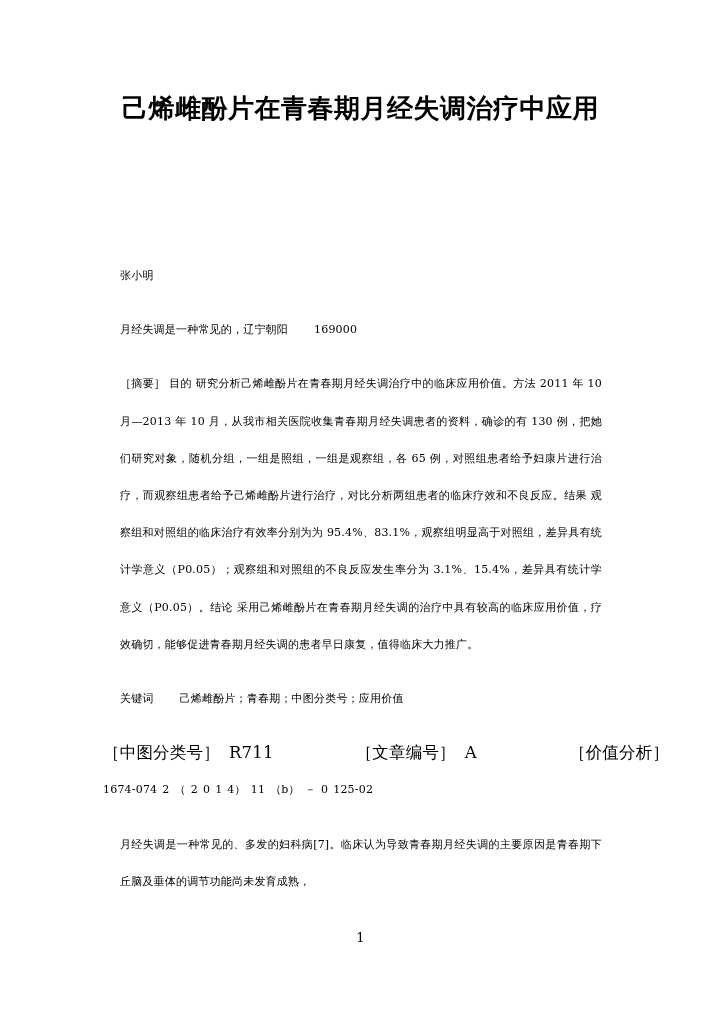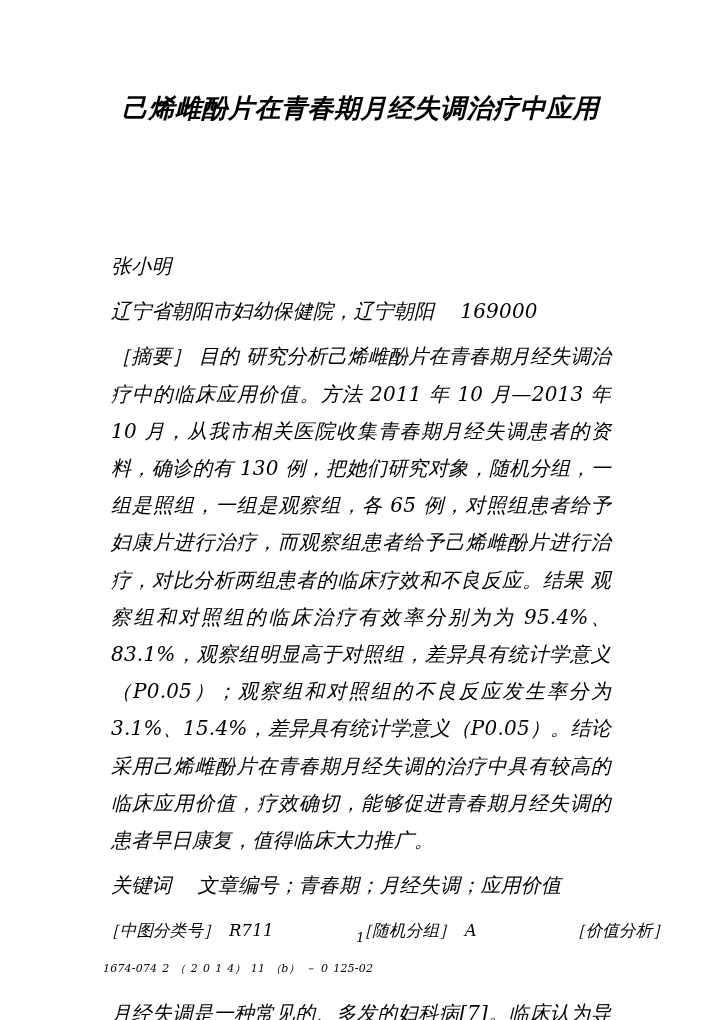--- a/index.html
+++ b/index.html
@@ -17,21 +17,20 @@
     -webkit-font-smoothing: antialiased;
   }
 
   .page {
     position: absolute;
     left: 0;
     top: 0;
     width: 721px;
     height: 1020px;
     box-sizing: border-box;
-    font-style: italic;
   }
 
   
   .doc-title {
     position: absolute;
     left: 103px;
     top: 86px;
     width: 515px;
     text-align: center;
     font-size: 26px;
@@ -47,25 +46,25 @@
 
   
   .content {
     position: absolute;
     left: 103px;
     top: 240px;
     width: 516px;
   }
 
   .para {
-    font-size: 20px;
+    font-size: 11px;
     line-height: 37.2px;
     text-align: justify;
     text-justify: inter-ideograph;
-    margin: 8px;
+    margin: 17px;
     letter-spacing: 0.2px;
   }
 
   .para.nojust {
     text-align: left;
   }
 
   .author-line {
     margin-bottom: 0;
   }
@@ -115,27 +114,27 @@
 <div class="page">
 
   <div class="doc-title">
     <span class="title-line">己烯雌酚片在青春期月经失调治疗中应用</span>
   </div>
 
   <div class="content">
 
     <p class="para nojust author-line">张小明</p>
 
-    <p class="para nojust"><span>辽宁省朝阳市妇幼保健院，辽宁朝阳</span><span class="gap-wide"></span><span>169000</span></p>
+    <p class="para nojust"><span>月经失调是一种常见的，辽宁朝阳</span><span class="gap-wide"></span><span>169000</span></p>
 
     <p class="para">［摘要］ 目的 研究分析己烯雌酚片在青春期月经失调治疗中的临床应用价值。方法 2011 年 10 月—2013 年 10 月，从我市相关医院收集青春期月经失调患者的资料，确诊的有 130 例，把她们研究对象，随机分组，一组是照组，一组是观察组，各 65 例，对照组患者给予妇康片进行治疗，而观察组患者给予己烯雌酚片进行治疗，对比分析两组患者的临床疗效和不良反应。结果 观察组和对照组的临床治疗有效率分别为为 95.4%、83.1%，观察组明显高于对照组，差异具有统计学意义（P0.05）；观察组和对照组的不良反应发生率分为 3.1%、15.4%，差异具有统计学意义（P0.05）。结论 采用己烯雌酚片在青春期月经失调的治疗中具有较高的临床应用价值，疗效确切，能够促进青春期月经失调的患者早日康复，值得临床大力推广。</p>
 
-    <p class="para nojust"><span>关键词</span><span class="gap-wide"></span><span>文章编号；青春期；月经失调；应用价值</span></p>
+    <p class="para nojust"><span>关键词</span><span class="gap-wide"></span><span>己烯雌酚片；青春期；中图分类号；应用价值</span></p>
 
-    <div class="class-row"><span>［中图分类号］</span><span class="gap-small"></span><span>R711</span><span class="seg-gap-a"></span><span>［随机分组］</span><span class="gap-small"></span><span>A</span><span class="seg-gap-b"></span><span>［价值分析］</span></div>
+    <div class="class-row"><span>［中图分类号］</span><span class="gap-small"></span><span>R711</span><span class="seg-gap-a"></span><span>［文章编号］</span><span class="gap-small"></span><span>A</span><span class="seg-gap-b"></span><span>［价值分析］</span></div>
 
     <div class="artnum-row"><span>1674-074</span><span class="sp"></span><span>2</span><span class="sp"></span><span>（</span><span class="sp"></span><span>2</span><span class="sp"></span><span>0</span><span class="sp"></span><span>1</span><span class="sp"></span><span>4）</span><span class="sp"></span><span>11</span><span class="sp"></span><span>（b）</span><span class="sp"></span><span>－</span><span class="sp"></span><span>0</span><span class="sp"></span><span>125-02</span></div>
 
     <p class="para">月经失调是一种常见的、多发的妇科病[7]。临床认为导致青春期月经失调的主要原因是青春期下丘脑及垂体的调节功能尚未发育成熟，</p>
 
   </div>
 
   <div class="page-number">1</div>
 
 </div>

